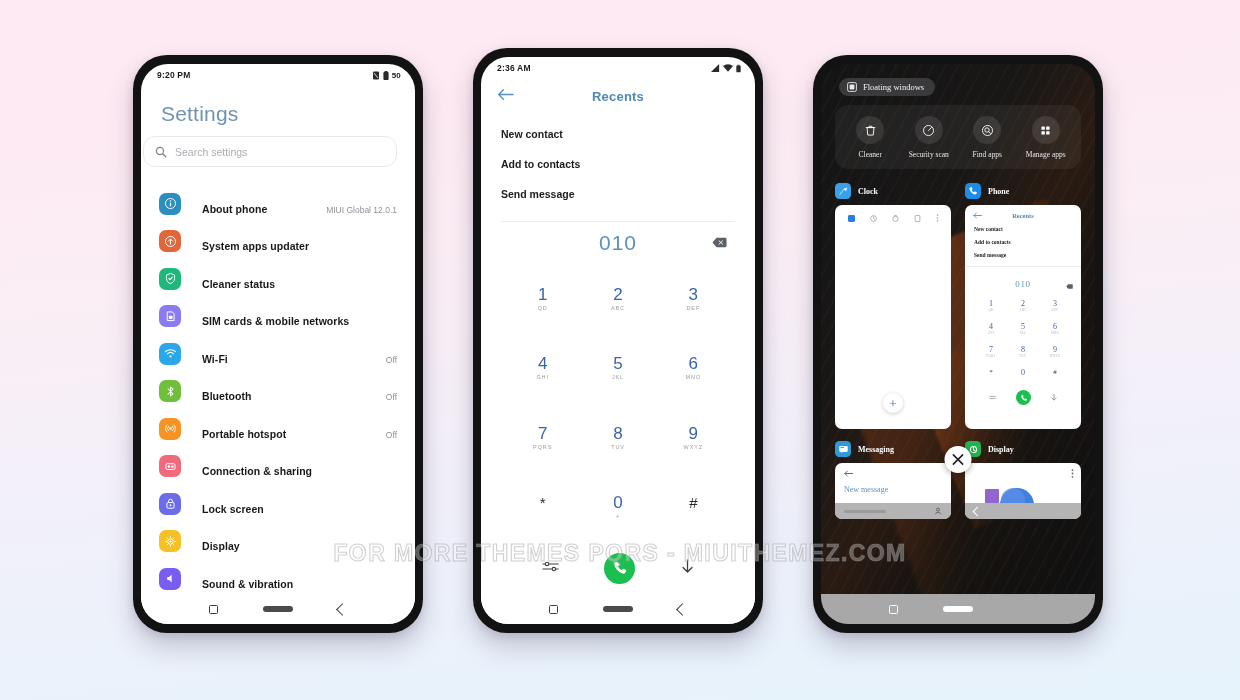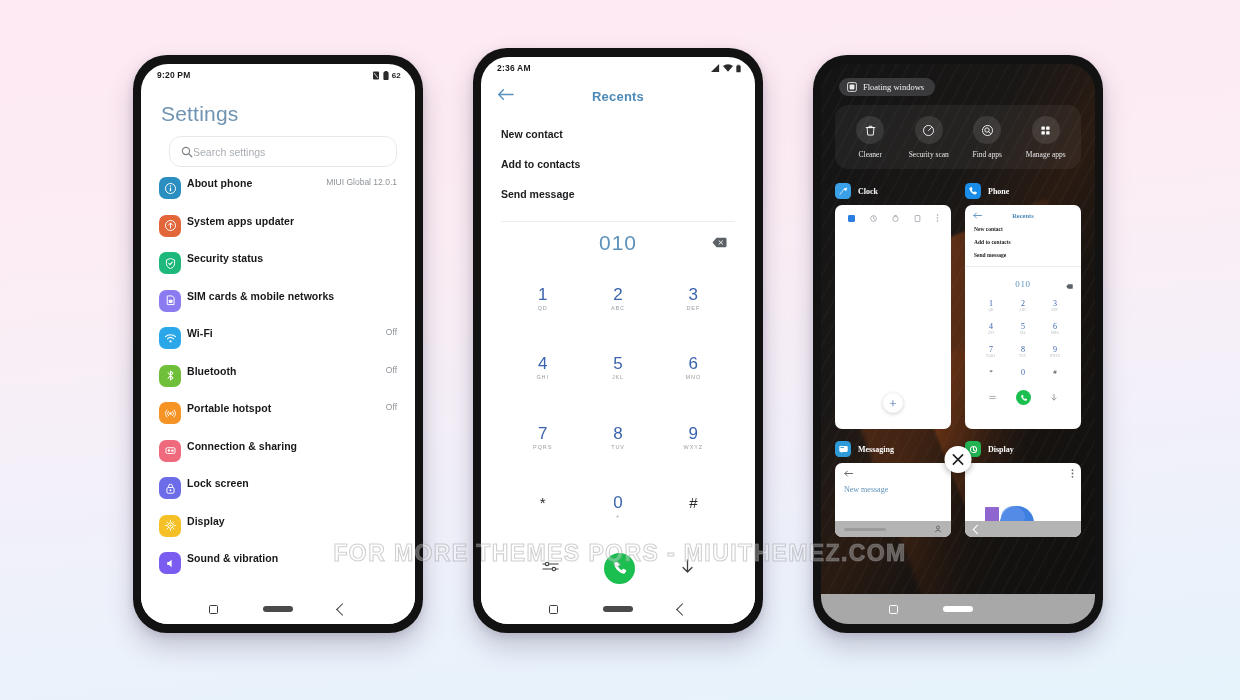--- a/index.html
+++ b/index.html
@@ -46,29 +46,29 @@
   .sb-icons { display: flex; align-items: center; gap: 3px; }
   .sb-icons svg { display: block; }
   .sb-batt-num { font-size: 8px; font-weight: bold; }
 
   
   .s-title {
     font-size: 21px; color: #6f93b0; font-weight: 400;
     padding: 16px 20px 10px 20px; letter-spacing: .2px;
   }
   .s-search {
-    margin: 0 18px 8px 28px; height: 31px;
+    margin: 0 18px 8px 2px; height: 31px;
     border: 1px solid #e6e8ea; border-radius: 12px;
-    display: flex; align-items: center; padding: 0 11px;
+    display: flex; align-items: center; gap: 8px; padding: 0 11px;
     background: #fff;
   }
   .s-search .ph { font-size: 10.5px; color: #a9aeb3; }
   .s-list { flex: 1; overflow: hidden; padding-top: 2px; }
   .s-row {
-    display: flex; align-items: flex-start; gap: 6px;
+    display: flex; align-items: flex-end; gap: 21px;
     padding: 0 18px; height: 37.5px;
   }
   .s-ic {
     width: 22px; height: 22px; border-radius: 7px; flex: 0 0 22px;
     display: flex; align-items: center; justify-content: center;
   }
   .s-ic svg { display: block; }
   .s-label { font-size: 10.5px; font-weight: bold; color: #17181a; flex: 1; letter-spacing: .05px; }
   .s-val { font-size: 8.5px; color: #8e9398; font-weight: 500; }
 
@@ -172,21 +172,21 @@
   .m-p-pad { display:grid; grid-template-columns:repeat(3,1fr); grid-template-rows:repeat(4,1fr);
     padding: 0 10px; height: 92px; }
   .m-p-key { display:flex; flex-direction:column; align-items:center; justify-content:center; }
   .m-p-dig { font-size: 8px; color:#3b64ad; line-height:1; }
   .m-p-dig.sym { color:#2a2a2a; font-size: 7px; }
   .m-p-sub { font-size: 3px; color:#b0b4b8; letter-spacing:.4px; height:4px; }
   .m-p-bot { display:flex; align-items:center; justify-content:space-around; padding: 4px 14px 0 14px; }
   .m-p-call { width:15px; height:15px; border-radius:50%; background:#1bbf4f; display:flex; align-items:center; justify-content:center; }
 
   .r-cards2 { margin: 12px 14px 0 14px; display: flex; gap: 14px; position: relative; }
-  .r-thumb2 { background:#fff; border-radius:7px; height: 74px; overflow:hidden; position:relative; }
+  .r-thumb2 { background:#fff; border-radius:7px; height: 56px; overflow:hidden; position:relative; }
   .m-msg-back { padding: 7px 0 0 9px; color:#5a5a5a; }
   .m-msg-new { font-size: 8px; color:#5f93bb; padding: 4px 0 0 9px; }
   .m-msg-foot { position:absolute; left:0; right:0; bottom:0; height:16px; background:#b4b4b4;
     display:flex; align-items:center; justify-content:space-between; padding: 0 9px; }
   .m-upd-dots { position:absolute; right:7px; top:6px; color:#6a6a6a; }
   .m-upd-art { position:absolute; left:18px; bottom:0; width:60px; height:36px; }
   .r-close {
     position: absolute; left: 50%; top: 5px; transform: translateX(-50%);
     width: 27px; height: 27px; border-radius: 50%; background: #fff; z-index: 9;
     display: flex; align-items: center; justify-content: center;
@@ -213,21 +213,21 @@
       <span>9:20 PM</span>
       <span class="sb-icons">
         <svg width="8" height="9" viewBox="0 0 8 9">
             <rect x="1" y="0.5" width="6" height="8" rx="1" fill="#2b2b2b"></rect>
             <path d="M2 2 L6 7" stroke="#fff" stroke-width="0.8"></path>
           </svg>
         <svg width="6" height="9" viewBox="0 0 6 9">
             <rect x="1.6" y="0" width="2.8" height="1" fill="#2b2b2b"></rect>
             <rect x="0.4" y="1" width="5.2" height="8" rx="1" fill="#2b2b2b"></rect>
           </svg>
-        <span class="sb-batt-num">62</span>
+        <span class="sb-batt-num">50</span>
       </span>
     </div>
 
     <div class="s-title">Settings</div>
 
     <div class="s-search">
       <svg width="12" height="12" viewBox="0 0 14 14">
         <circle cx="5.8" cy="5.8" r="4.2" fill="none" stroke="#7f8489" stroke-width="1.4"></circle>
         <path d="M9 9 L12.6 12.6" stroke="#7f8489" stroke-width="1.5" stroke-linecap="round"></path>
       </svg>
@@ -259,21 +259,21 @@
         <span class="s-val"></span>
       </div>
 
       <div class="s-row">
         <span class="s-ic" style="background:#1db87a">
           <svg width="13" height="13" viewBox="0 0 16 16">
               <path d="M8 1.8 L13 3.7 V8.2 C13 11.2 10.8 13.3 8 14.2 C5.2 13.3 3 11.2 3 8.2 V3.7 Z" fill="none" stroke="#fff" stroke-width="1.2" stroke-linejoin="round"></path>
               <path d="M5.9 7.9 L7.4 9.4 L10.2 6.2" fill="none" stroke="#fff" stroke-width="1.3" stroke-linecap="round" stroke-linejoin="round"></path>
             </svg>
           </span>
-        <span class="s-label">Security status</span>
+        <span class="s-label">Cleaner status</span>
         <span class="s-val"></span>
       </div>
 
       <div class="s-row">
         <span class="s-ic" style="background:#8b7bf0">
           <svg width="13" height="13" viewBox="0 0 16 16">
               <path d="M4 2.4 H10.2 L12.4 4.6 V13 H4 Z" fill="none" stroke="#fff" stroke-width="1.2" stroke-linejoin="round"></path>
               <rect x="5.9" y="7.1" width="4.6" height="3.9" rx="1" fill="#fff"></rect>
             </svg>
           </span>

